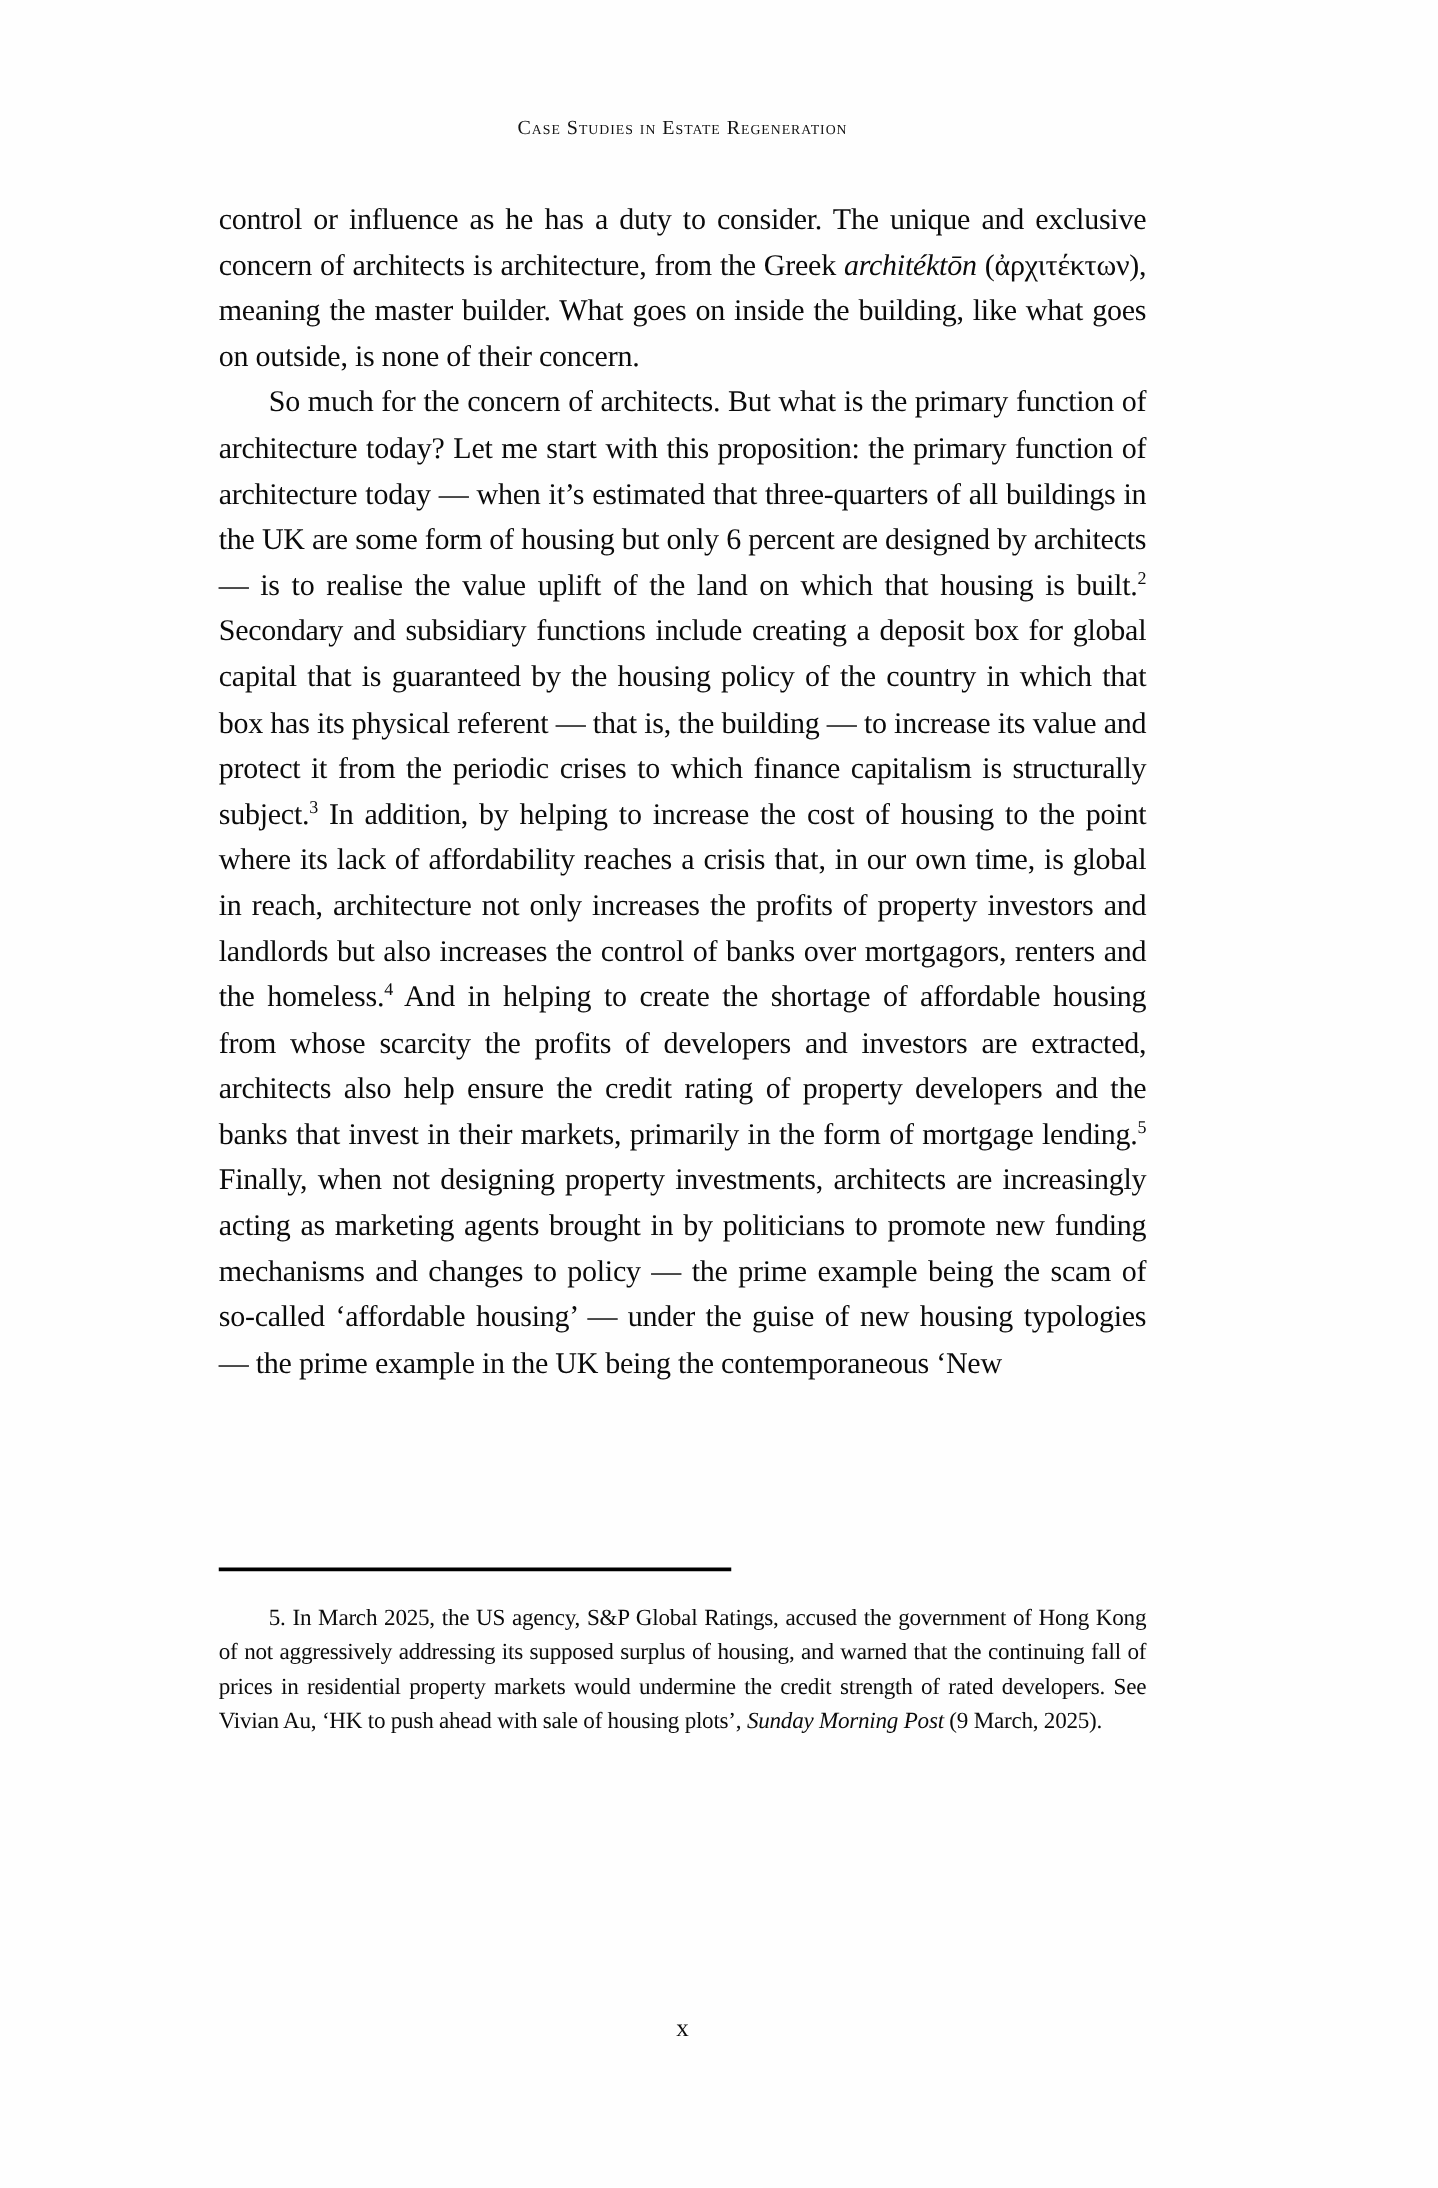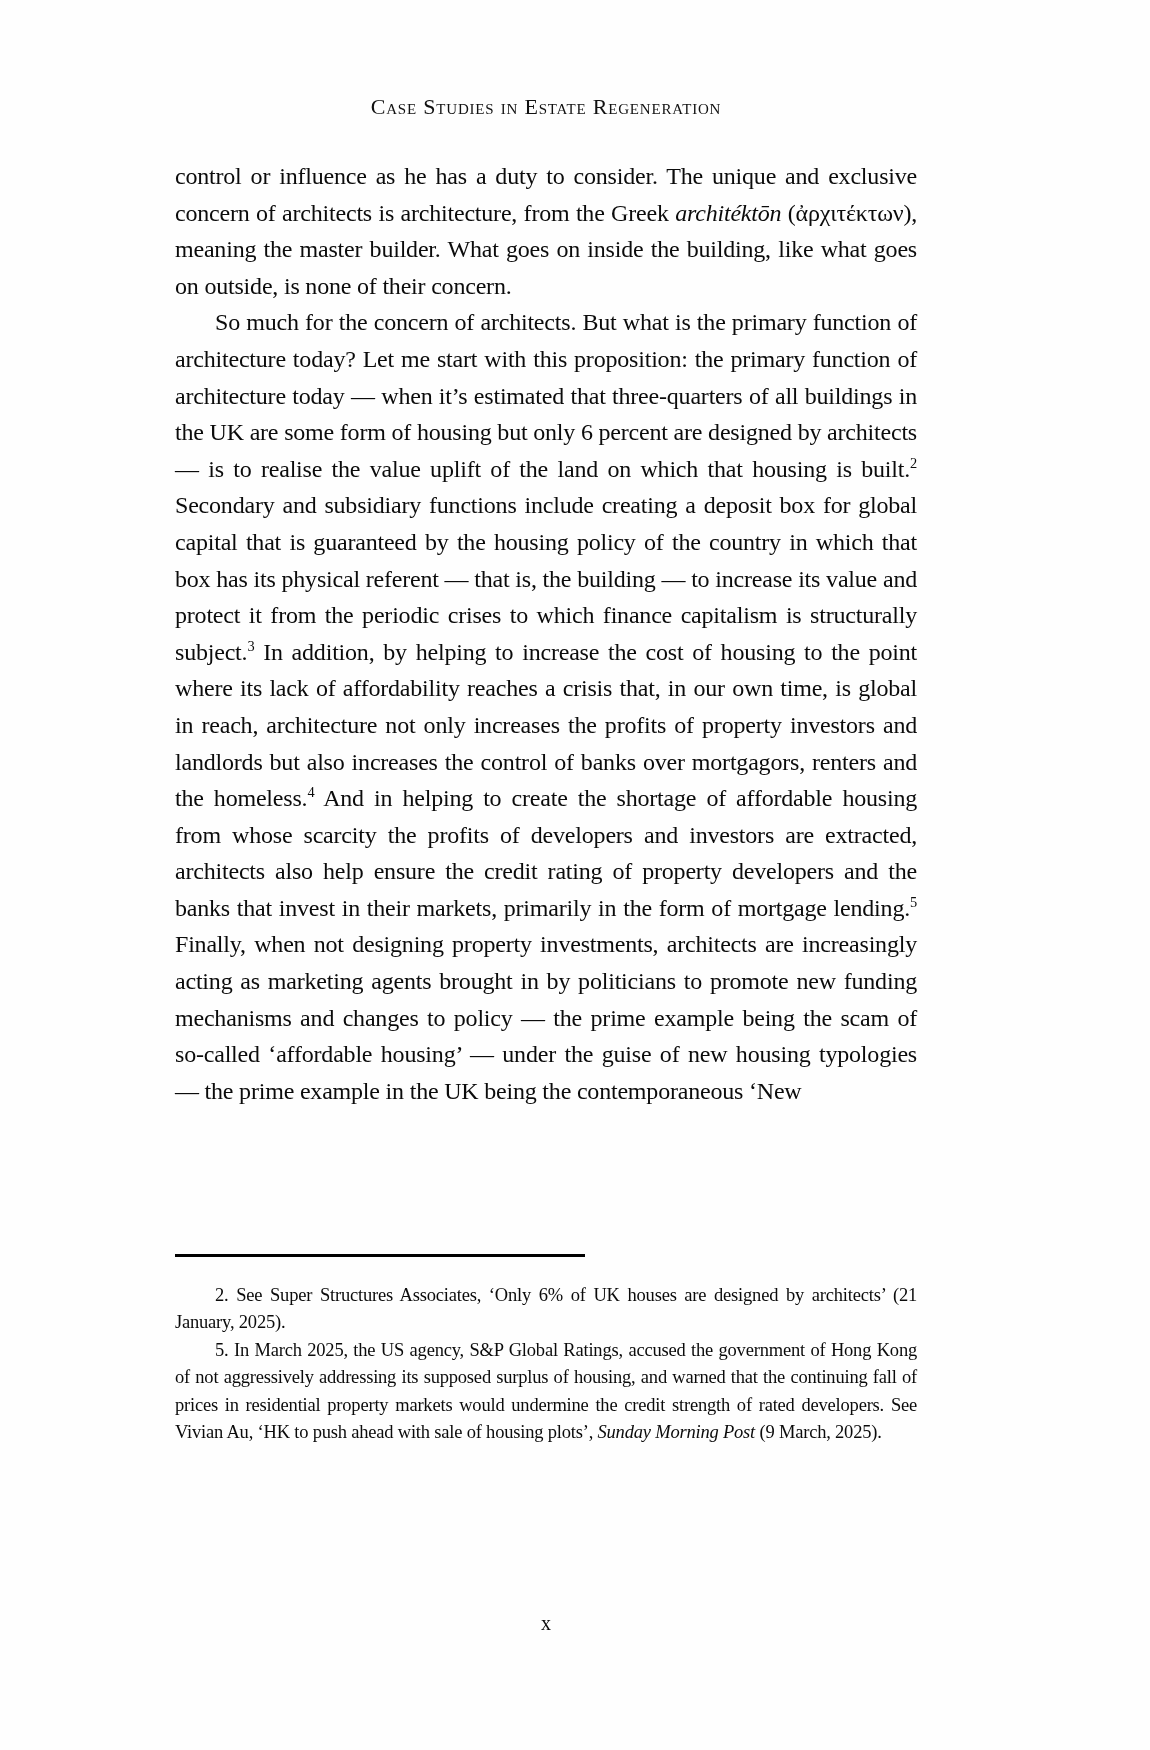--- a/index.html
+++ b/index.html
@@ -12,21 +12,21 @@
     color: #0b0b0b;
     overflow: hidden;
   }
   .running-head {
     position: absolute;
     top: 94px;
     left: 175px;
     width: 742px;
     text-align: center;
     font-variant: small-caps;
-    font-size: 22px;
+    font-size: 16px;
     letter-spacing: 0.8px;
     color: #111111;
   }
   .body-text {
     position: absolute;
     top: 158px;
     left: 175px;
     width: 742px;
     font-size: 24px;
     line-height: 36.6px;
@@ -77,20 +77,19 @@
   <div class="running-head">Case Studies in Estate Regeneration</div>
 
   <div class="body-text">
     <p><span>control or influence as he has a duty to consider. The unique and exclusive concern of architects is architecture, from the Greek </span><i>architéktōn</i><span> (ἀρχιτέκτων), meaning the master builder. What goes on inside the building, like what goes on outside, is none of their concern.</span></p>
     <p class="indented"><span>So much for the concern of architects. But what is the primary function of architecture today? Let me start with this proposition: the primary function of architecture today — when it’s estimated that three-quarters of all buildings in the UK are some form of housing but only 6 percent are designed by architects — is to realise the value uplift of the land on which that housing is built.</span><sup>2</sup><span> Secondary and subsidiary functions include creating a deposit box for global capital that is guaranteed by the housing policy of the country in which that box has its physical referent — that is, the building — to increase its value and protect it from the periodic crises to which finance capitalism is structurally subject.</span><sup>3</sup><span> In addition, by helping to increase the cost of housing to the point where its lack of affordability reaches a crisis that, in our own time, is global in reach, architecture not only increases the profits of property investors and landlords but also increases the control of banks over mortgagors, renters and the homeless.</span><sup>4</sup><span> And in helping to create the shortage of affordable housing from whose scarcity the profits of developers and investors are extracted, architects also help ensure the credit rating of property developers and the banks that invest in their markets, primarily in the form of mortgage lending.</span><sup>5</sup><span> Finally, when not designing property investments, architects are increasingly acting as marketing agents brought in by politicians to promote new funding mechanisms and changes to policy — the prime example being the scam of so-called ‘affordable housing’ — under the guise of new housing typologies — the prime example in the UK being the contemporaneous ‘New</span></p>
   </div>
 
   <div class="footnote-area">
     <div class="fn-rule"></div>
     <div class="footnotes">
-      <p><span>2. See Super Structures Associates, ‘Only 6% of UK houses are designed by architects’ (21 January, 2025).</span></p>
       <p><span>5. In March 2025, the US agency, S&amp;P Global Ratings, accused the government of Hong Kong of not aggressively addressing its supposed surplus of housing, and warned that the continuing fall of prices in residential property markets would undermine the credit strength of rated developers. See Vivian Au, ‘HK to push ahead with sale of housing plots’, </span><i>Sunday Morning Post</i><span> (9 March, 2025).</span></p>
     </div>
   </div>
 
   <div class="page-number">x</div>
 
 </div>
 
 </body></html>

